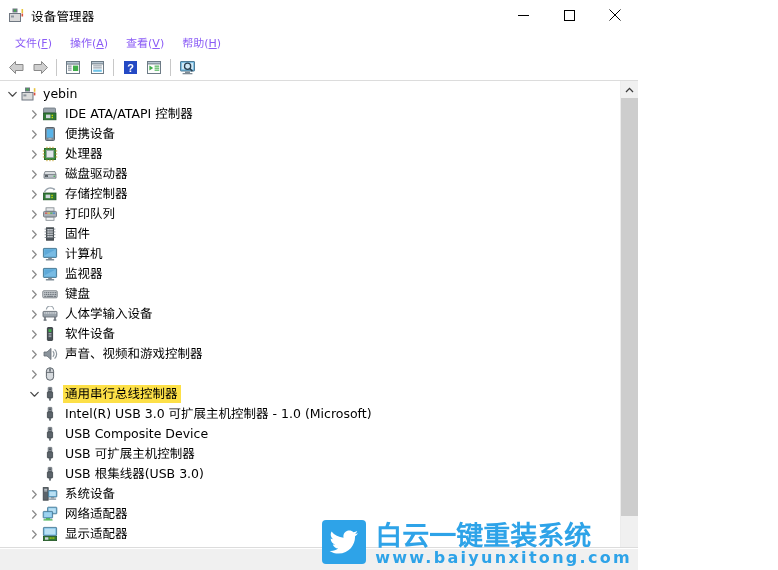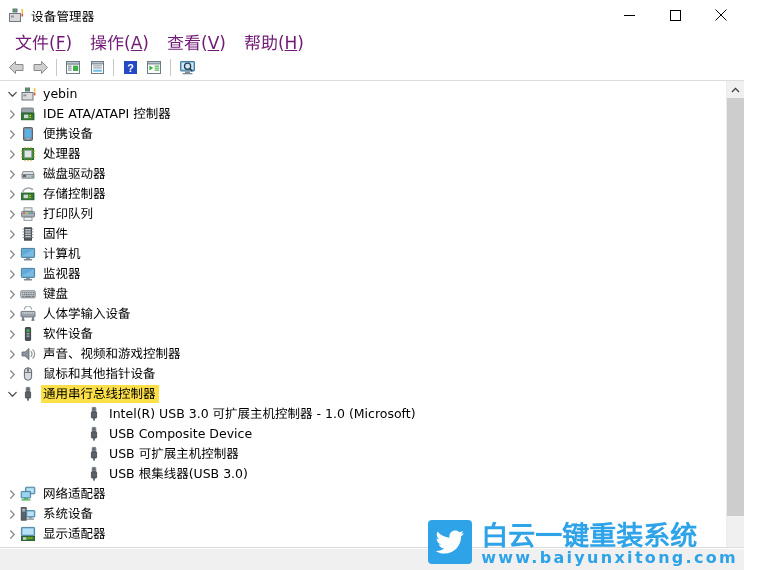--- a/index.html
+++ b/index.html
@@ -11,21 +11,21 @@
     width: 778px;
     height: 570px;
     overflow: hidden;
     background: #ffffff;
     font-family: "DejaVu Sans", "Liberation Sans", sans-serif;
     font-size: 12px;
     color: #000000;
     -webkit-font-smoothing: antialiased;
   }
   .window {
-    width: 744px;
+    width: 638px;
     height: 570px;
     display: flex;
     flex-direction: column;
     background: #ffffff;
     position: relative;
   }
 
   
   .titlebar {
     height: 30px;
@@ -69,22 +69,22 @@
   .menubar {
     height: 24px;
     min-height: 24px;
     display: flex;
     align-items: center;
     padding-left: 6px;
     background: #ffffff;
   }
   .menu-item {
     padding: 2px 9px 3px 9px;
-    font-size: 17px;
-    color: #701a75;
+    font-size: 11px;
+    color: #8b5cf6;
     white-space: nowrap;
   }
   .menu-item u { text-decoration: underline; }
 
   
   .toolbar {
     height: 26px;
     min-height: 26px;
     display: flex;
     align-items: center;
@@ -152,22 +152,22 @@
     color: #000000;
     padding: 1px 3px 2px 2px;
     line-height: 15px;
   }
   .row.selected .node-label {
     background: #fde047;
   }
 
   
   .d0 { padding-left: 4px; }
-  .d1 { padding-left: 4px; }
-  .d2 { padding-left: 70px; }
+  .d1 { padding-left: 26px; }
+  .d2 { padding-left: 26px; }
 
   
   .scrollbar {
     width: 17px;
     min-width: 17px;
     background: #f0f0f0;
     border-left: 1px solid #ececec;
     display: flex;
     flex-direction: column;
     position: relative;
@@ -632,21 +632,20 @@
             <svg width="7" height="9" viewBox="0 0 7 9">
               <path d="M1.6 0.8 L5.2 4.5 L1.6 8.2" fill="none" stroke="#8a8a8a" stroke-width="1.25" stroke-linecap="round" stroke-linejoin="round"></path>
             </svg>
           </span>
           <span class="node-icon"><svg width="16" height="16" viewBox="0 0 16 16">
               <rect x="4.4" y="1.8" width="7.2" height="12.4" rx="3.4" fill="#d6dade" stroke="#5c646b" stroke-width="1"></rect>
               <path d="M4.4 6.4 L11.6 6.4" stroke="#5c646b" stroke-width="0.9"></path>
               <line x1="8" y1="1.8" x2="8" y2="6.4" stroke="#5c646b" stroke-width="0.9"></line>
               <rect x="7.4" y="2.8" width="1.2" height="2.4" rx="0.6" fill="#5c646b"></rect>
             </svg></span>
-          <span class="node-label">鼠标和其他指针设备</span>
         </div>
         <div class="row d1 selected">
           <span class="chev">
             <svg width="9" height="7" viewBox="0 0 9 7">
               <path d="M0.8 1.4 L4.5 5.2 L8.2 1.4" fill="none" stroke="#4a4a4a" stroke-width="1.25" stroke-linecap="round" stroke-linejoin="round"></path>
             </svg>
           </span>
           <span class="node-icon"><svg width="16" height="16" viewBox="0 0 16 16">
               <rect x="6.2" y="1.4" width="3.6" height="4.4" rx="0.4" fill="#8f979e" stroke="#5e666d" stroke-width="0.8"></rect>
               <rect x="7" y="2.4" width="0.9" height="1.8" fill="#4a5157"></rect>
@@ -692,53 +691,53 @@
         <div class="row d2">
           <span class="chev empty"></span>
           <span class="node-icon"><svg width="16" height="16" viewBox="0 0 16 16">
               <rect x="6.2" y="1.4" width="3.6" height="4.4" rx="0.4" fill="#8f979e" stroke="#5e666d" stroke-width="0.8"></rect>
               <rect x="7" y="2.4" width="0.9" height="1.8" fill="#4a5157"></rect>
               <rect x="8.1" y="2.4" width="0.9" height="1.8" fill="#4a5157"></rect>
               <rect x="5.4" y="5.8" width="5.2" height="6.2" rx="0.7" fill="#5a6269" stroke="#3b4248" stroke-width="0.8"></rect>
               <rect x="7.1" y="12" width="1.8" height="2.6" fill="#5a6269"></rect>
             </svg></span>
           <span class="node-label">USB 根集线器(USB 3.0)</span>
-        </div>
-        <div class="row d1">
-          <span class="chev">
-            <svg width="7" height="9" viewBox="0 0 7 9">
-              <path d="M1.6 0.8 L5.2 4.5 L1.6 8.2" fill="none" stroke="#8a8a8a" stroke-width="1.25" stroke-linecap="round" stroke-linejoin="round"></path>
-            </svg>
-          </span>
-          <span class="node-icon"><svg width="16" height="16" viewBox="0 0 16 16">
-              <rect x="5.6" y="1.2" width="9.2" height="6.6" rx="0.6" fill="#6fb7e0" stroke="#4a7b96" stroke-width="0.9"></rect>
-              <rect x="6.6" y="2.2" width="7.2" height="4.6" fill="#b9e0f4"></rect>
-              <rect x="1.2" y="5.4" width="9.4" height="6.6" rx="0.6" fill="#6fb7e0" stroke="#4a7b96" stroke-width="0.9"></rect>
-              <rect x="2.2" y="6.4" width="7.4" height="4.6" fill="#9ed3ef"></rect>
-              <rect x="4" y="12.2" width="4" height="1.2" fill="#3fae49"></rect>
-              <rect x="1.4" y="13.3" width="9.2" height="1.3" rx="0.4" fill="#3fae49"></rect>
-            </svg></span>
-          <span class="node-label">网络适配器</span>
         </div>
         <div class="row d1">
           <span class="chev">
             <svg width="7" height="9" viewBox="0 0 7 9">
               <path d="M1.6 0.8 L5.2 4.5 L1.6 8.2" fill="none" stroke="#8a8a8a" stroke-width="1.25" stroke-linecap="round" stroke-linejoin="round"></path>
             </svg>
           </span>
           <span class="node-icon"><svg width="16" height="16" viewBox="0 0 16 16">
               <rect x="1.2" y="1.6" width="5" height="12.6" fill="#5b636a" stroke="#3b4248" stroke-width="0.8"></rect>
               <rect x="2.2" y="2.8" width="3" height="1" fill="#cfd5da"></rect>
               <rect x="2.2" y="4.4" width="3" height="1" fill="#cfd5da"></rect>
               <rect x="6.4" y="4.6" width="8.4" height="6.4" rx="0.6" fill="#6fb7e0" stroke="#4a7b96" stroke-width="0.9"></rect>
               <rect x="7.4" y="5.6" width="6.4" height="4.4" fill="#b9e0f4"></rect>
               <rect x="9" y="11.2" width="3.2" height="1.2" fill="#7e8b95"></rect>
               <rect x="7" y="12.4" width="7.2" height="1.3" rx="0.4" fill="#7e8b95"></rect>
             </svg></span>
           <span class="node-label">系统设备</span>
+        </div>
+        <div class="row d1">
+          <span class="chev">
+            <svg width="7" height="9" viewBox="0 0 7 9">
+              <path d="M1.6 0.8 L5.2 4.5 L1.6 8.2" fill="none" stroke="#8a8a8a" stroke-width="1.25" stroke-linecap="round" stroke-linejoin="round"></path>
+            </svg>
+          </span>
+          <span class="node-icon"><svg width="16" height="16" viewBox="0 0 16 16">
+              <rect x="5.6" y="1.2" width="9.2" height="6.6" rx="0.6" fill="#6fb7e0" stroke="#4a7b96" stroke-width="0.9"></rect>
+              <rect x="6.6" y="2.2" width="7.2" height="4.6" fill="#b9e0f4"></rect>
+              <rect x="1.2" y="5.4" width="9.4" height="6.6" rx="0.6" fill="#6fb7e0" stroke="#4a7b96" stroke-width="0.9"></rect>
+              <rect x="2.2" y="6.4" width="7.4" height="4.6" fill="#9ed3ef"></rect>
+              <rect x="4" y="12.2" width="4" height="1.2" fill="#3fae49"></rect>
+              <rect x="1.4" y="13.3" width="9.2" height="1.3" rx="0.4" fill="#3fae49"></rect>
+            </svg></span>
+          <span class="node-label">网络适配器</span>
         </div>
         <div class="row d1">
           <span class="chev">
             <svg width="7" height="9" viewBox="0 0 7 9">
               <path d="M1.6 0.8 L5.2 4.5 L1.6 8.2" fill="none" stroke="#8a8a8a" stroke-width="1.25" stroke-linecap="round" stroke-linejoin="round"></path>
             </svg>
           </span>
           <span class="node-icon"><svg width="16" height="16" viewBox="0 0 16 16">
               <rect x="1.4" y="1.4" width="13.2" height="8.2" rx="0.6" fill="#6fb7e0" stroke="#4a7b96" stroke-width="0.9"></rect>
               <rect x="2.6" y="2.5" width="10.8" height="6" fill="#b9e0f4"></rect>

